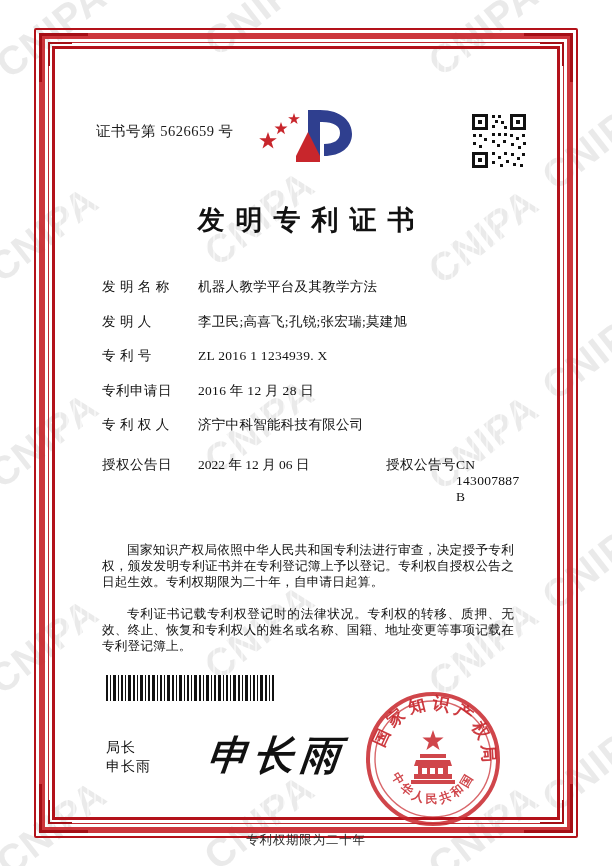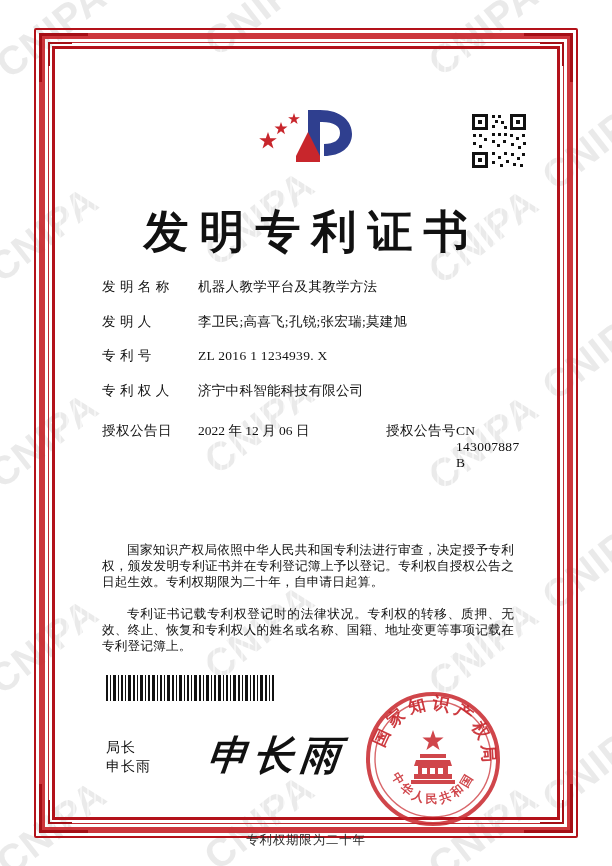--- a/index.html
+++ b/index.html
@@ -124,21 +124,21 @@
     width: 112px;
     height: 68px;
   }
 
   
   .title {
     position: absolute;
     left: 0; right: 0;
     top: 152px;
     text-align: center;
-    font-size: 45px;
+    font-size: 27px;
     font-weight: bold;
     letter-spacing: 11px;
     color: #111;
     text-indent: 11px;
     font-family: "Liberation Serif", serif;
   }
 
   
   .fields {
     position: absolute;
@@ -281,20 +281,21 @@
   <div class="frame-deco"></div>
   <div class="frame-inner"></div>
   <div class="frame-inner2"></div>
   <div class="corner tl"></div>
   <div class="corner tr"></div>
   <div class="corner bl"></div>
   <div class="corner br"></div>
 
   <div class="page">
 
+    <div class="cert-no">证书号第 5626659 号</div>
 
     <div class="qr">
       <svg width="58" height="58" viewBox="0 0 58 58">
         <rect width="58" height="58" fill="#ffffff"></rect>
         <g fill="#111">
           <rect x="2" y="2" width="16" height="16"></rect>
             <rect x="5" y="5" width="10" height="10" fill="#fff"></rect>
             <rect x="8" y="8" width="4" height="4"></rect>
           <rect x="40" y="2" width="16" height="16"></rect>
             <rect x="43" y="5" width="10" height="10" fill="#fff"></rect>
@@ -363,20 +364,24 @@
         <div class="lbl">发 明 名 称</div>
         <div class="val">机器人教学平台及其教学方法</div>
       </div>
       <div class="field">
         <div class="lbl">发 明 人</div>
         <div class="val">李卫民;高喜飞;孔锐;张宏瑞;莫建旭</div>
       </div>
       <div class="field">
         <div class="lbl">专 利 号</div>
         <div class="val">ZL 2016 1 1234939. X</div>
+      </div>
+      <div class="field">
+        <div class="lbl">专利申请日</div>
+        <div class="val">2016 年 12 月 28 日</div>
       </div>
       <div class="field">
         <div class="lbl">专 利 权 人</div>
         <div class="val">济宁中科智能科技有限公司</div>
       </div>
       <div class="field" style="margin-top:22px;">
         <div class="lbl">授权公告日</div>
         <div class="val2">2022 年 12 月 06 日</div>
         <div class="lbl2">授权公告号</div>
         <div class="val">CN 143007887 B</div>

